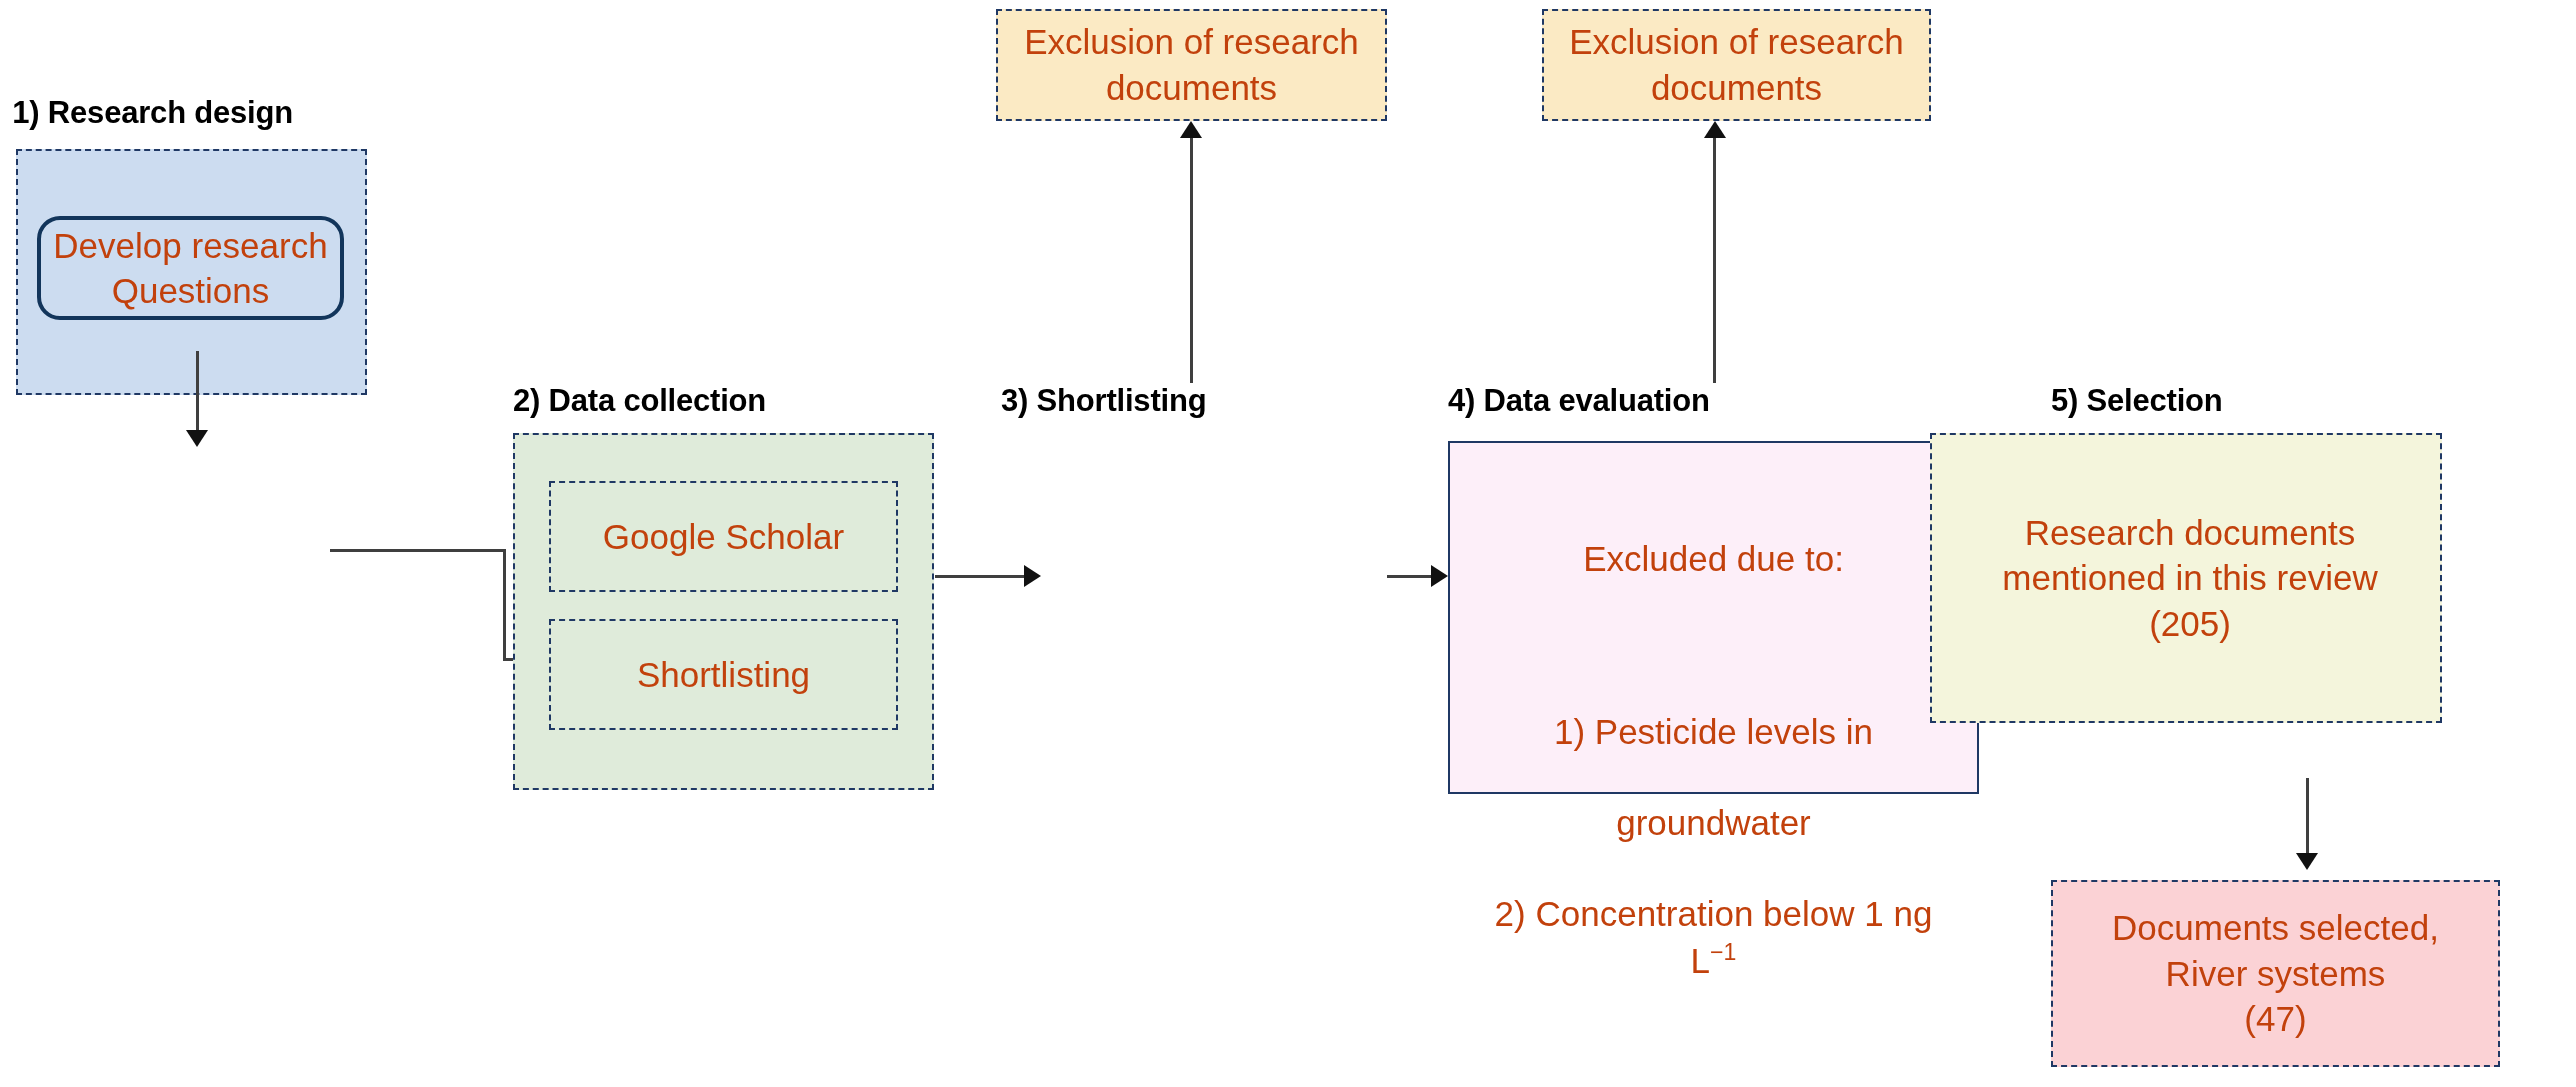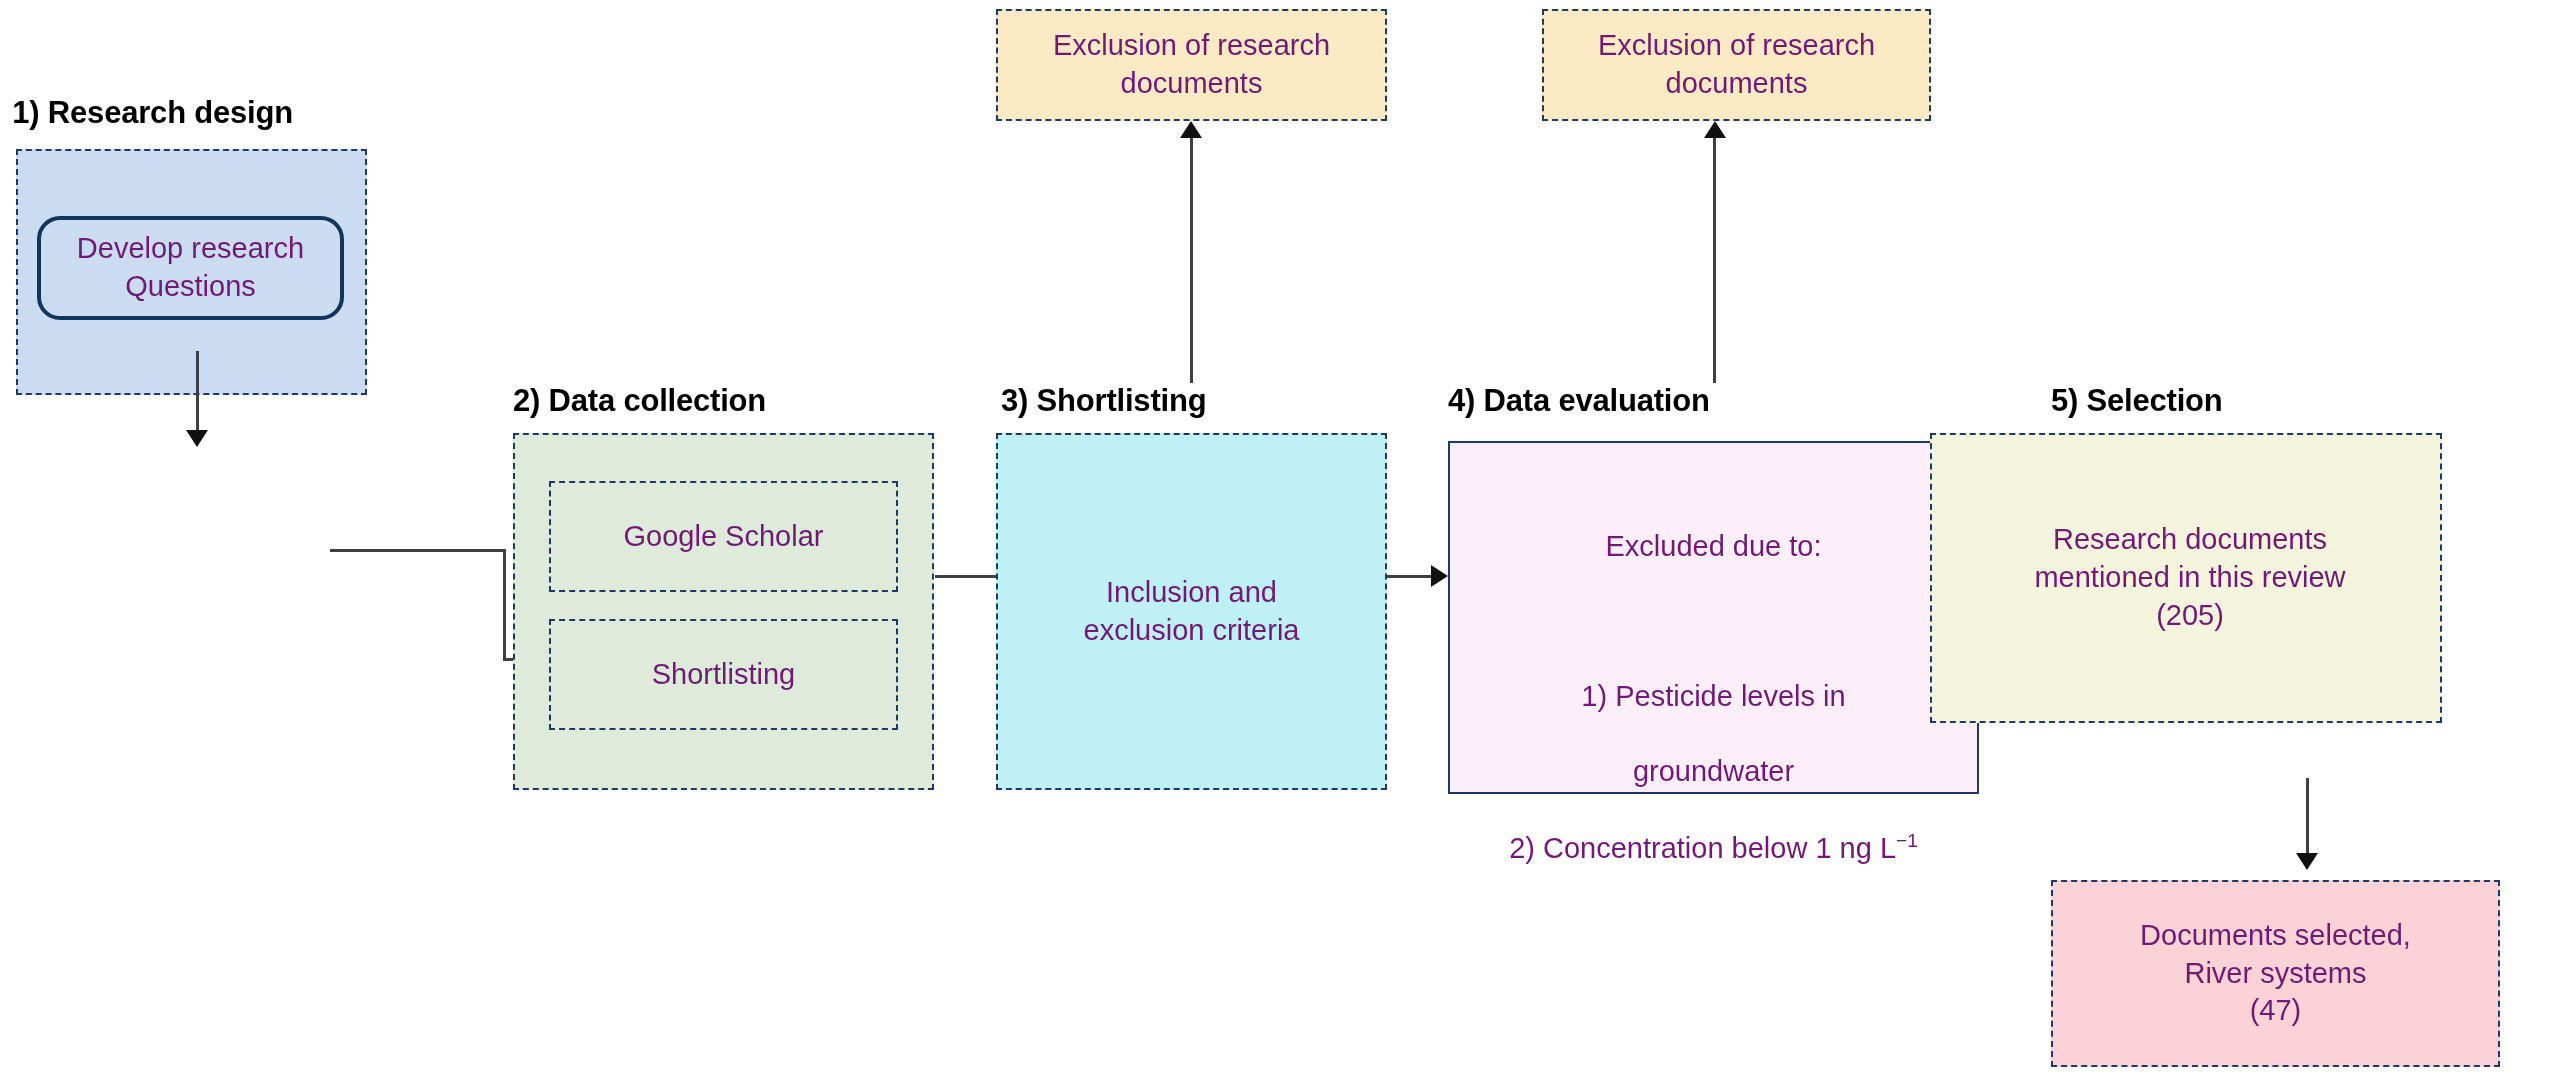--- a/index.html
+++ b/index.html
@@ -5,21 +5,21 @@
   html,body{margin:0;padding:0;background:#ffffff;}
   body{width:2576px;height:1087px;position:relative;font-family:"Liberation Sans",sans-serif;}
   #stage{position:absolute;left:0;top:0;width:2576px;height:1087px;overflow:hidden;background:#fff;}
 
   .stage-label{
     position:absolute;font-weight:bold;color:#000;white-space:nowrap;
     font-size:31px;letter-spacing:-0.2px;
   }
 
   .box{position:absolute;box-sizing:border-box;display:flex;align-items:center;justify-content:center;text-align:center;}
-  .box .txt{color:#701a75;font-size:29px;line-height:1.30;padding:0 12.3px;white-space:pre-line;}
+  .box .txt{color:#c2410c;font-size:35px;line-height:1.30;padding:0 12.3px;white-space:pre-line;}
 
   
   .grp-blue{background:#ccdcf0;border:2.6px dashed #1f3864;}
   .grp-green{background:#dfebda;border:2.6px dashed #1f3864;}
   .grp-cyan{background:#bff0f5;border:2.6px dashed #1f3864;}
   .grp-olive{background:#f4f5dc;border:2.6px dashed #1f3864;}
 
   
   .rounded-dark{background:#ccdcf0;border:4.4px solid #12355b;border-radius:23px;}
   .rounded-white{background:#ffffff;border:4.4px solid #12355b;border-radius:28px;}
@@ -89,24 +89,20 @@
 
   <div class="box inner-dash" style="left:549px;top:619px;width:349px;height:111px;">
     <span class="txt">Shortlisting</span>
   </div>
 
   <div class="ln ln-h" style="left:935px;top:575px;width:92px;"></div>
   <div class="arrow arrow-right" style="left:1024px;top:565px;"></div>
 
   <div class="stage-label" style="left:1001px;top:383px;">3) Shortlisting</div>
 
-  <div class="box grp-cyan" style="left:996px;top:433px;width:391px;height:357px;">
-    <span class="txt">Inclusion and
-exclusion criteria</span>
-  </div>
 
   <div class="ln ln-h" style="left:1387px;top:575px;width:46px;"></div>
   <div class="arrow arrow-right" style="left:1431px;top:565px;"></div>
 
   <div class="stage-label" style="left:1448px;top:383px;">4) Data evaluation</div>
 
   <div class="box pinkish left-text" style="left:1448px;top:441px;width:531px;height:353px;align-items:flex-start;">
     <div class="txt" style="padding-top:47px;text-align:center;">
       <div>Excluded due to:</div>
       <div style="height:37px;"></div>

